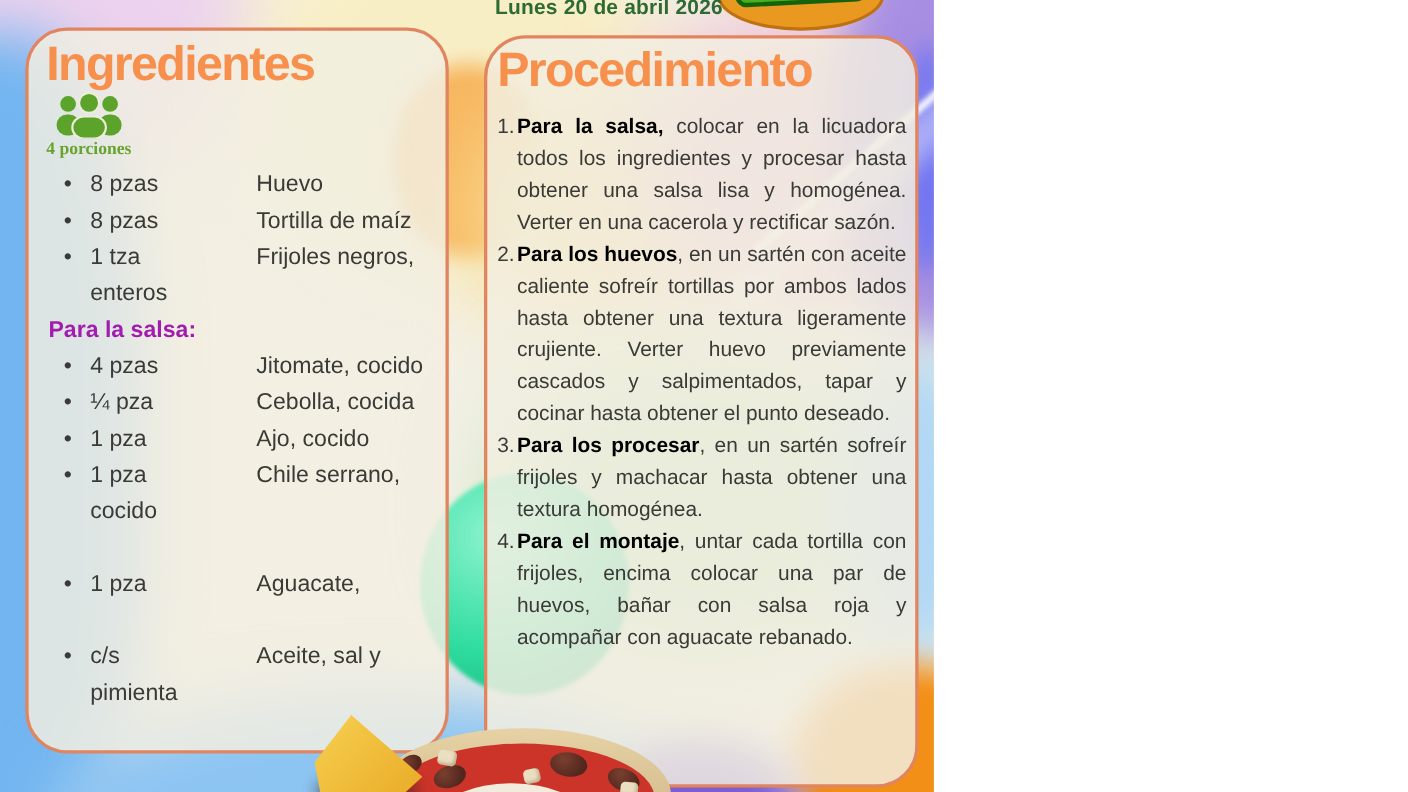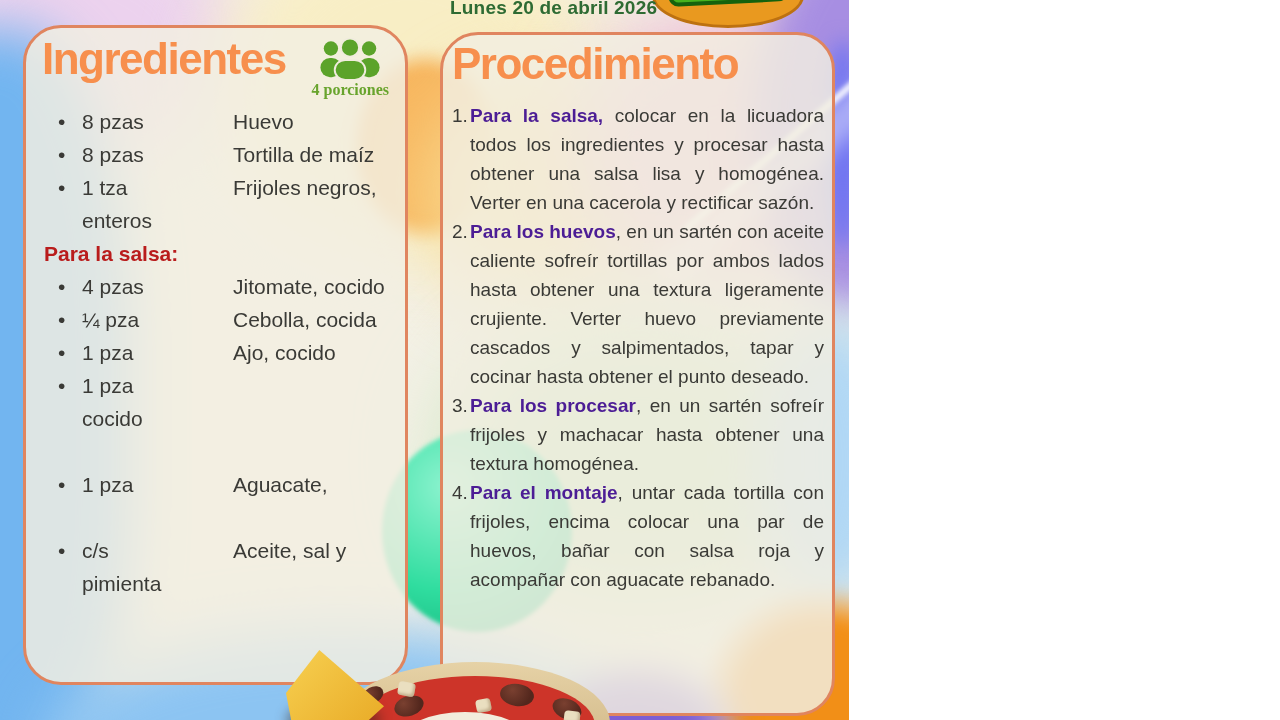--- a/index.html
+++ b/index.html
@@ -41,38 +41,38 @@
           color:#2e6b33; letter-spacing:0.2px; }
 
   
   .panel { position:absolute; z-index:2; background:rgba(242,238,225,0.84);
            border:3px solid #e0855f; border-radius:38px; }
   .panel-left  { left:23px;  top:25px; width:385px; height:660px; padding:8px 14px 0 16px; }
   .panel-right { left:440px; top:32px; width:395px; height:684px; padding:6px 8px 0 9px; }
 
   .panel-title { font-size:44px; font-weight:bold; color:#f78f4d; letter-spacing:-1.5px; line-height:1.05; }
 
-  .ing-header { display:flex; justify-content:space-between; align-items:flex-start; }
+  .ing-header { display:flex; justify-content:space-between; align-items:flex-start;flex-direction:column; }
   .servings   { display:flex; flex-direction:column; align-items:center; margin-right:2px; margin-top:2px; }
   .servings svg  { display:block; }
   .servings-label{ font-size:16px; font-weight:bold; color:#68a42d; margin-top:1px; white-space:nowrap;font-family:Liberation Serif, serif; }
 
   .ing-list  { margin-top:6px; font-size:21px; line-height:33px; color:#3a3a36; }
   .ing-row   { display:flex; margin-left:16px; }
   .ing-bullet{ width:24px; flex:none; }
   .ing-qty   { width:140px; flex:none; }
   .ing-name  { flex:1;margin-left:11px; }
-  .ing-heading{ font-weight:bold; color:#b91c1c; margin-left:2px; }
+  .ing-heading{ font-weight:bold; color:#a21caf; margin-left:2px; }
   .ing-spacer { height:33px; }
 
   .steps { margin-top:14px; font-size:19px; line-height:29px; color:#3a3a36; }
   .step  { display:flex; }
   .step-num  { width:18px; flex:none; }
   .step-text { flex:1; text-align:justify; }
-  .step-lead { font-weight:bold; color:#4c1d95; }
+  .step-lead { font-weight:bold; color:#000000; }
 
   
   .plate-group { position:absolute; inset:0; z-index:4; pointer-events:none; }
   .plate-rim   { position:absolute; left:340px; top:662px; width:270px; height:122px; border-radius:50%;
                  background:linear-gradient(180deg,#e6d2a6,#c9ae7d); }
   .plate-sauce { position:absolute; left:355px; top:676px; width:240px; height:100px; border-radius:50%; background:#cd3429; }
   .plate-white { position:absolute; left:400px; top:712px; width:130px; height:60px; border-radius:50%; background:#f2ecdc; }
   .bean { position:absolute; border-radius:50%;
           background:radial-gradient(circle at 35% 30%, #7a4030, #53271d 70%); }
   .bean1 { left:394px; top:696px; width:30px; height:20px; transform:rotate(-18deg); }
@@ -174,20 +174,21 @@
           <span class="ing-name">Cebolla, cocida</span>
         </div>
         <div class="ing-row">
           <span class="ing-bullet">•</span>
           <span class="ing-qty">1 pza</span>
           <span class="ing-name">Ajo, cocido</span>
         </div>
         <div class="ing-row">
           <span class="ing-bullet">•</span>
           <span class="ing-qty">1 pza</span>
+          <span class="ing-name">Chile serrano,</span>
         </div>
         <div class="ing-row">
           <span class="ing-bullet"></span>
           <span class="ing-qty">cocido</span>
           <span class="ing-name"></span>
         </div>
 
         <div class="ing-spacer"></div>
 
         <div class="ing-row">

